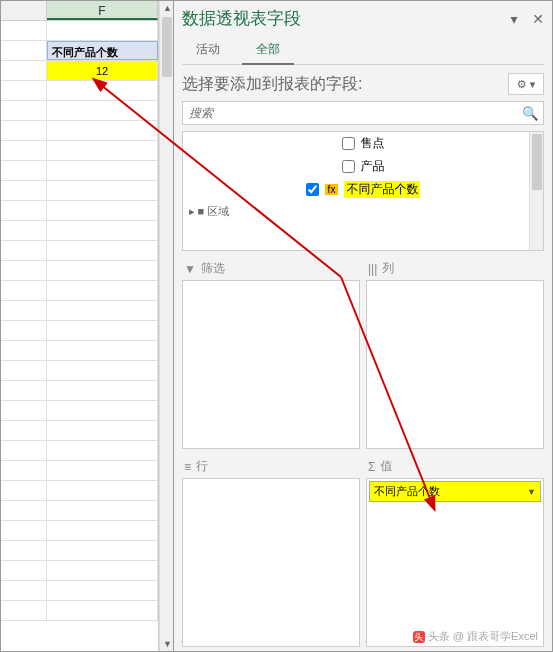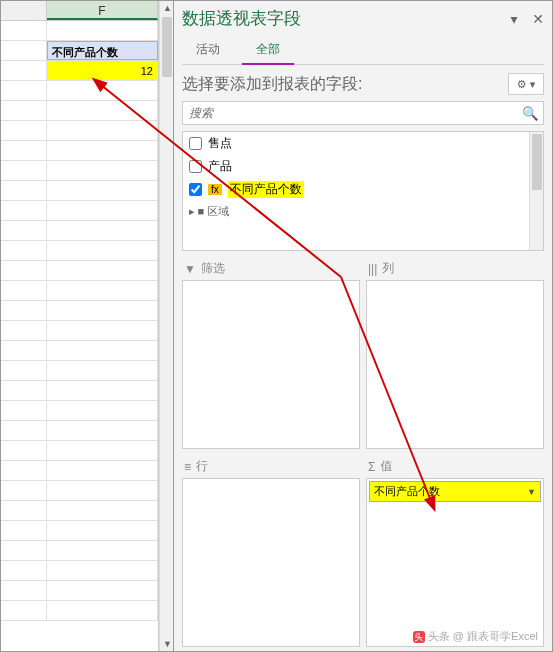--- a/index.html
+++ b/index.html
@@ -7,39 +7,39 @@
 .sheet-col { width: 158px; background: #fff; border-right: 1px solid #ccc; position: relative; }
 .col-headers { display: flex; height: 20px; background: #f0f0f0; border-bottom: 1px solid #ccc; }
 .col-header { flex: 1; text-align: center; line-height: 20px; border-right: 1px solid #ccc; color: #333; }
 .col-header.sel { background: #d5e6d5; border-bottom: 2px solid #217346; }
 .sheet-body { position: relative; }
 .row { height: 20px; border-bottom: 1px solid #e0e0e0; display: flex; }
 .cell { flex: 1; border-right: 1px solid #e0e0e0; padding: 0 4px; line-height: 20px; font-size: 11px; }
 .cell-a { width: 46px; flex: none; }
 .cell-f { flex: 1; }
 .pivot-header { background: #d9e1f2; font-weight: bold; text-align: left; border: 1px solid #95b3d7; }
-.pivot-val { background: #ffff00; text-align: right; }
+.pivot-val { background: #ffff00; text-align: center; }
 .scrollbar { width: 14px; background: #f0f0f0; border-left: 1px solid #ddd; position: relative; }
 .scroll-thumb { position: absolute; top: 4px; left: 2px; width: 10px; height: 60px; background: #cdcdcd; border-radius: 2px;}
 .scroll-arrow { position: absolute; left: 3px; font-size: 9px; color: #666; }
 
 .field-pane { flex: 1; background: #f3f3f3; border-left: 1px solid #999; padding: 6px 8px 4px; display: flex; flex-direction: column; position: relative; }
 .pane-title { color: #217346; font-size: 17px; font-weight: normal; margin-bottom: 6px; display:flex; align-items:center; justify-content:space-between;}
 .pane-title .ctrls span { margin-left: 10px; color: #666; cursor: pointer; font-size: 14px;}
 .tabs { display: flex; border-bottom: 1px solid #d0d0d0; margin-bottom: 8px; gap: 8px; }
 .tab { padding: 5px 14px; color: #666; cursor: pointer; font-size: 12px;}
-.tab.active { color: #217346; border-bottom: 2px solid #a21caf; margin-bottom: -1px; font-family: Liberation Serif, serif; }
+.tab.active { color: #217346; border-bottom: 2px solid #737373; margin-bottom: -1px; font-family: Liberation Serif, serif; }
 .add-row { display: flex; justify-content: space-between; align-items: center; margin-bottom: 6px; }
 .add-lbl { color: #666; font-size: 16px; }
 .gear-btn { width: 36px; height: 22px; background: #fff; border: 1px solid #ccc; text-align: center; line-height: 20px; color: #666; cursor: pointer; font-size:11px;}
 .search-box { display: flex; border: 1px solid #ccc; background: #fff; margin-bottom: 6px; height: 24px; }
 .search-input { flex: 1; border: none; padding: 0 6px; font-size: 12px; font-style: italic; color: #a16207; outline: none; background: transparent;}
 .search-btn { width: 24px; background: none; border: none; color: #336; cursor: pointer; }
 .field-list { border: 1px solid #ccc; background: #fff; height: 120px; overflow: hidden; position: relative; margin-bottom: 6px; }
-.field-item { display: flex; align-items: center; padding: 3px 6px; gap: 6px; }
+.field-item { display: flex; align-items: center; padding: 3px 6px; gap: 6px; justify-content: center; }
 .field-item input[type=checkbox] { width: 13px; height: 13px; }
 .field-item .fx { background: #ffc000; color: #000; padding: 0 3px; font-size: 10px; }
 .field-item .flabel { font-size: 12px; }
 .field-item.hl .flabel { background: #ffff00; padding: 0 2px; }
 .field-list-sb { position: absolute; right: 0; top: 0; bottom: 0; width: 14px; background: #f0f0f0; border-left: 1px solid #ddd;}
 .fl-thumb { position: absolute; top: 2px; left: 2px; width: 10px; height: 56px; background: #cdcdcd;}
 .trunc { padding: 3px 6px; color: #666; font-size: 11px;}
 
 .drag-lbl { color: #666; margin: 6px 0; font-size: 12px; }
 .areas { display: grid; grid-template-columns: 1fr 1fr; grid-template-rows: 1fr 1fr; gap: 6px; flex: 1; min-height: 210px; }

